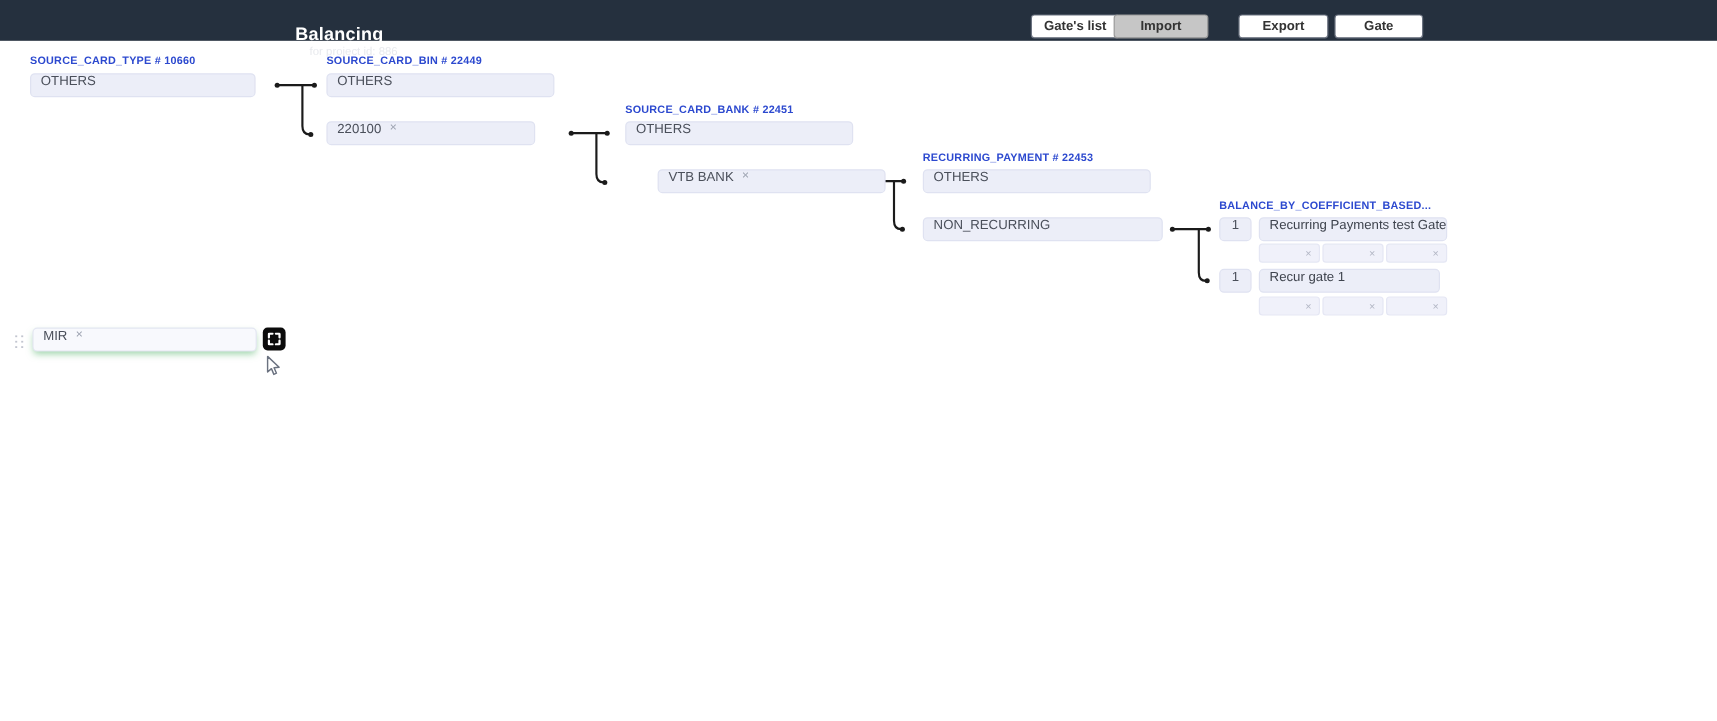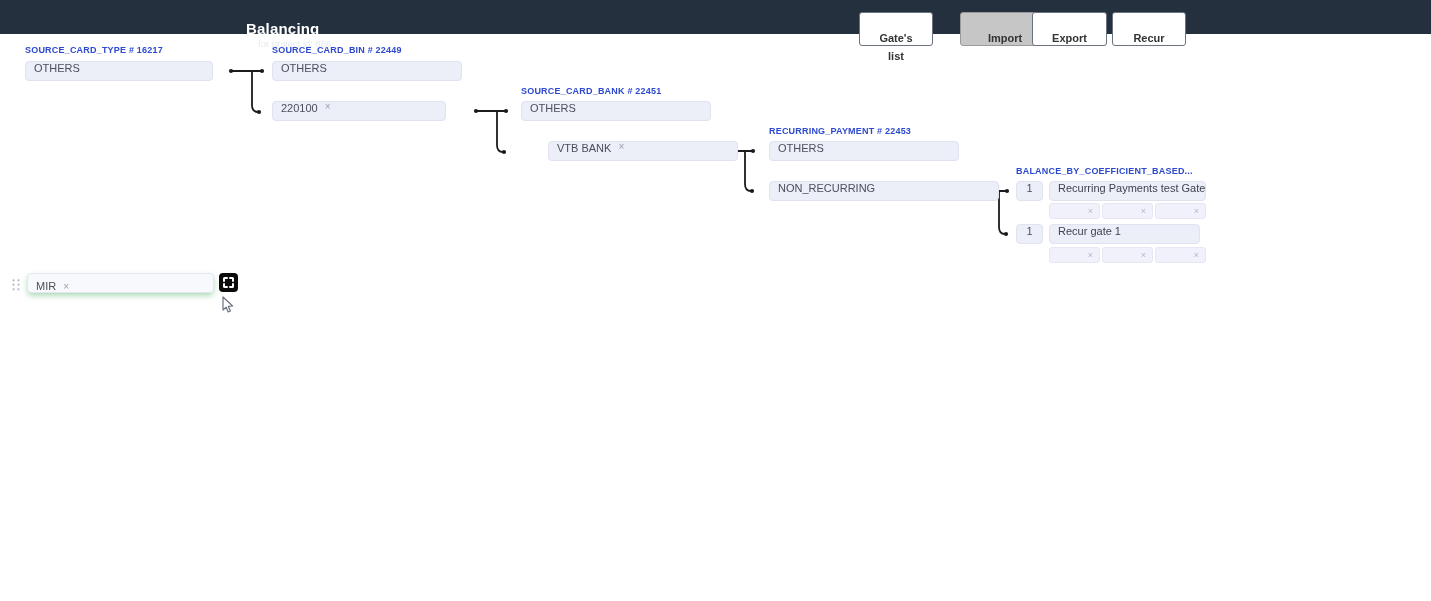--- a/index.html
+++ b/index.html
@@ -9,21 +9,21 @@
   }
   
   .header{position:absolute;left:0;top:0;width:1431px;height:34px;background:#25303e;}
   .title-block{position:absolute;left:246px;top:4px;color:#ffffff;line-height:1.1;margin-top:17px;}
   .app-title{font-size:15px;font-weight:bold;letter-spacing:.2px;}
   .app-subtitle{font-size:9.5px;color:#e8eaee;margin-top:1px;padding-left:12px;}
   .hbtn{
     position:absolute;top:12px;height:20px;box-sizing:border-box;
     background:#ffffff;border:1px solid #6b7280;border-radius:3px;
     font-size:11px;font-weight:bold;color:#333;text-align:center;line-height:18px;
-    font-family:"Liberation Sans",sans-serif;cursor:pointer;padding:16px;
+    font-family:"Liberation Sans",sans-serif;cursor:pointer;padding:0;
   }
   .hbtn.active{background:#c6c6c6;border-color:#9a9a9a;}
   
   .col-title{
     position:absolute;font-size:9px;font-weight:bold;color:#2c49cf;
     letter-spacing:.2px;white-space:nowrap;
   }
   .box{
     position:absolute;height:20px;box-sizing:border-box;
     background:#eceef8;border:1px solid #dfe2f1;border-radius:4px;
@@ -43,43 +43,43 @@
   .overlay{position:absolute;left:0;top:0;pointer-events:none;}
   
   .drag-handle{
     position:absolute;left:10px;top:277px;width:10px;height:15px;cursor:grab;
     background-image:radial-gradient(#c2c5cf 1.1px, transparent 1.2px);
     background-size:5px 4.5px;background-position:1px 1px;
   }
   .palette-box{
     position:absolute;left:27px;top:273px;width:187px;height:20px;box-sizing:border-box;
     background:#f8f9fd;border:1px solid #e4e6f2;border-radius:4px;
-    font-size:11px;color:#4a4f5a;display:flex;align-items:flex-end;gap:7px;padding:0 8px;
+    font-size:11px;color:#4a4f5a;display:flex;align-items:flex-start;gap:7px;padding:0 8px;
     box-shadow:0 3px 6px -1px rgba(104,189,125,.65);cursor:pointer;
   }
   .palette-box .x{color:#9aa0ae;font-size:10px;}
   .expand-btn{
     position:absolute;left:219px;top:273px;width:19px;height:19px;box-sizing:border-box;
     background:#0b0b0b;border:none;border-radius:4px;cursor:pointer;
     display:flex;align-items:center;justify-content:center;padding:0;
   }
   .cursor{position:absolute;left:221px;top:296px;}
 </style>
 </head>
 <body>
 
 <div class="header">
   <div class="title-block">
     <div class="app-title">Balancing</div>
     <div class="app-subtitle">for project id: 886</div>
   </div>
   <button class="hbtn" style="left:859px;width:74px">Gate's list</button>
-  <button class="hbtn active" style="left:960px;width:90px">Import</button>
+  <button class="hbtn active" style="left:928px;width:79px">Import</button>
   <button class="hbtn" style="left:1032px;width:75px">Export</button>
-  <button class="hbtn" style="left:1112px;width:74px">Recur</button>
+  <button class="hbtn" style="left:1112px;width:74px">Gate</button>
 </div>
 
 <svg class="overlay" width="1431" height="601">
   <g stroke="#1b1b1b" stroke-width="1.8" fill="none" stroke-linecap="round">
     <line x1="231" y1="71" x2="262" y2="71"></line>
     <path d="M252 71 V105 Q252 112 258 112"></path>
     <line x1="476" y1="111" x2="506" y2="111"></line>
     <path d="M497 111 V145 Q497 152 503 152"></path>
     <line x1="723" y1="151" x2="753" y2="151"></line>
     <path d="M745 151 V184 Q745 191 751 191"></path>
@@ -95,21 +95,21 @@
       <circle cx="504" cy="152" r="2.1"></circle>
     <circle cx="723" cy="151" r="2.1"></circle>
       <circle cx="753" cy="151" r="2.1"></circle>
       <circle cx="752" cy="191" r="2.1"></circle>
     <circle cx="977" cy="191" r="2.1"></circle>
       <circle cx="1007" cy="191" r="2.1"></circle>
       <circle cx="1006" cy="234" r="2.1"></circle>
   </g>
 </svg>
 
-<div class="col-title" style="left:25px;top:45px">SOURCE_CARD_TYPE # 16217</div>
+<div class="col-title" style="left:25px;top:45px">SOURCE_CARD_TYPE # 10660</div>
 <div class="box" style="left:25px;top:61px;width:188px">
   <span>OTHERS</span>
 </div>
 
 <div class="col-title" style="left:272px;top:45px">SOURCE_CARD_BIN # 22449</div>
 <div class="box" style="left:272px;top:61px;width:190px">
   <span>OTHERS</span>
 </div>
 <div class="box" style="left:272px;top:101px;width:174px">
   <span>220100</span>
@@ -122,21 +122,21 @@
 </div>
 <div class="box" style="left:548px;top:141px;width:190px">
   <span>VTB BANK</span>
   <span class="x">×</span>
 </div>
 
 <div class="col-title" style="left:769px;top:126px">RECURRING_PAYMENT # 22453</div>
 <div class="box" style="left:769px;top:141px;width:190px">
   <span>OTHERS</span>
 </div>
-<div class="box" style="left:769px;top:181px;width:230px">
+<div class="box" style="left:769px;top:181px;width:200px">
   <span>NON_RECURRING</span>
 </div>
 
 <div class="col-title" style="left:1016px;top:166px">BALANCE_BY_COEFFICIENT_BASED...</div>
 
 <div class="box coef-box" style="left:1016px;top:181px;width:27px">
   <span>1</span>
 </div>
 <div class="box gate-name" style="left:1049px;top:181px;width:157px">
   <span>Recurring Payments test Gate</span>

